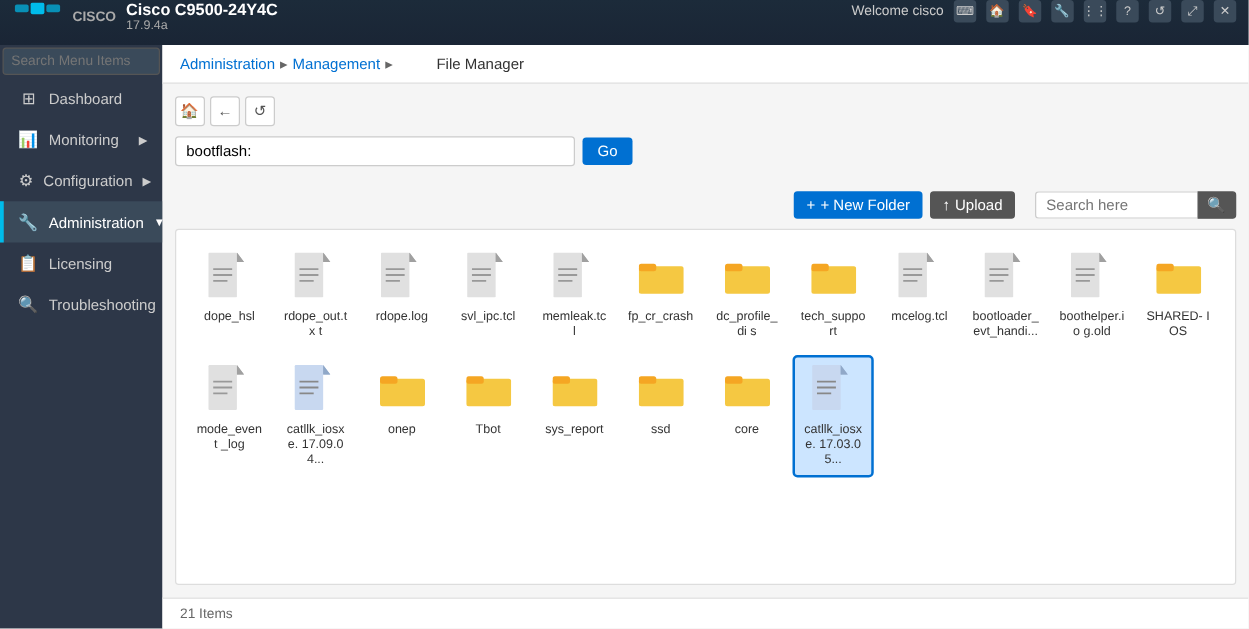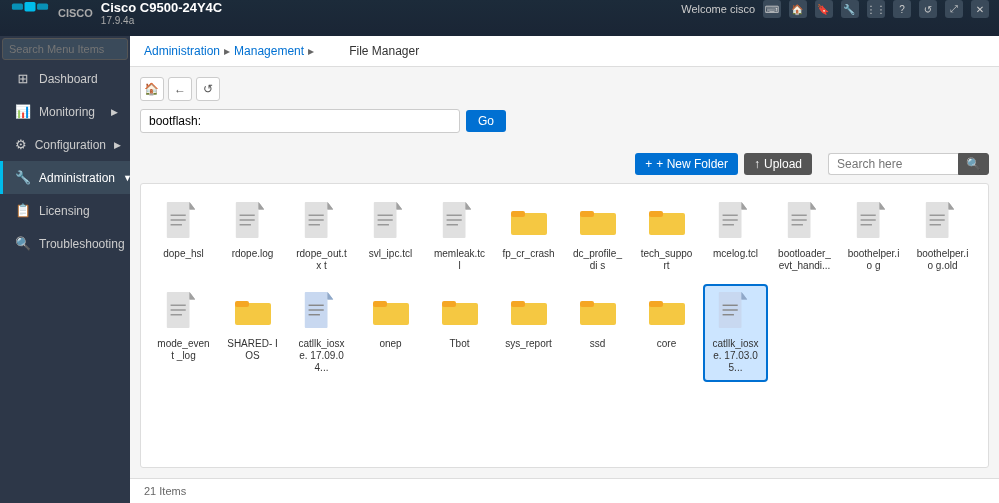--- a/index.html
+++ b/index.html
@@ -420,43 +420,43 @@
             </div>
             <div class="file-item">
               <div class="file-icon"><svg width="30" height="36" viewBox="0 0 30 38">
         <rect x="0" y="0" width="24" height="38" rx="1" fill="#e0e0e0"></rect>
         <polygon points="24,0 30,8 24,8" fill="#b0b0b0"></polygon>
         <polygon points="24,0 24,8 30,8" fill="#a0a0a0"></polygon>
         <line x1="4" y1="14" x2="20" y2="14" stroke="#999" stroke-width="1.5"></line>
         <line x1="4" y1="19" x2="20" y2="19" stroke="#999" stroke-width="1.5"></line>
         <line x1="4" y1="24" x2="16" y2="24" stroke="#999" stroke-width="1.5"></line>
       </svg></div>
-              <div class="file-label">rdope.log</div>
-            </div>
-            <div class="file-item">
-              <div class="file-icon"><svg width="30" height="36" viewBox="0 0 30 38">
-        <rect x="0" y="0" width="24" height="38" rx="1" fill="#e0e0e0"></rect>
-        <polygon points="24,0 30,8 24,8" fill="#b0b0b0"></polygon>
-        <polygon points="24,0 24,8 30,8" fill="#a0a0a0"></polygon>
-        <line x1="4" y1="14" x2="20" y2="14" stroke="#999" stroke-width="1.5"></line>
-        <line x1="4" y1="19" x2="20" y2="19" stroke="#999" stroke-width="1.5"></line>
-        <line x1="4" y1="24" x2="16" y2="24" stroke="#999" stroke-width="1.5"></line>
-      </svg></div>
               <div class="file-label">rdope_out.tx
 t</div>
             </div>
             <div class="file-item">
               <div class="file-icon"><svg width="30" height="36" viewBox="0 0 30 38">
         <rect x="0" y="0" width="24" height="38" rx="1" fill="#e0e0e0"></rect>
         <polygon points="24,0 30,8 24,8" fill="#b0b0b0"></polygon>
         <polygon points="24,0 24,8 30,8" fill="#a0a0a0"></polygon>
         <line x1="4" y1="14" x2="20" y2="14" stroke="#999" stroke-width="1.5"></line>
         <line x1="4" y1="19" x2="20" y2="19" stroke="#999" stroke-width="1.5"></line>
         <line x1="4" y1="24" x2="16" y2="24" stroke="#999" stroke-width="1.5"></line>
       </svg></div>
+              <div class="file-label">rdope.log</div>
+            </div>
+            <div class="file-item">
+              <div class="file-icon"><svg width="30" height="36" viewBox="0 0 30 38">
+        <rect x="0" y="0" width="24" height="38" rx="1" fill="#e0e0e0"></rect>
+        <polygon points="24,0 30,8 24,8" fill="#b0b0b0"></polygon>
+        <polygon points="24,0 24,8 30,8" fill="#a0a0a0"></polygon>
+        <line x1="4" y1="14" x2="20" y2="14" stroke="#999" stroke-width="1.5"></line>
+        <line x1="4" y1="19" x2="20" y2="19" stroke="#999" stroke-width="1.5"></line>
+        <line x1="4" y1="24" x2="16" y2="24" stroke="#999" stroke-width="1.5"></line>
+      </svg></div>
               <div class="file-label">svl_ipc.tcl</div>
             </div>
             <div class="file-item">
               <div class="file-icon"><svg width="30" height="36" viewBox="0 0 30 38">
         <rect x="0" y="0" width="24" height="38" rx="1" fill="#e0e0e0"></rect>
         <polygon points="24,0 30,8 24,8" fill="#b0b0b0"></polygon>
         <polygon points="24,0 24,8 30,8" fill="#a0a0a0"></polygon>
         <line x1="4" y1="14" x2="20" y2="14" stroke="#999" stroke-width="1.5"></line>
         <line x1="4" y1="19" x2="20" y2="19" stroke="#999" stroke-width="1.5"></line>
         <line x1="4" y1="24" x2="16" y2="24" stroke="#999" stroke-width="1.5"></line>
@@ -510,53 +510,41 @@
             <div class="file-item">
               <div class="file-icon"><svg width="30" height="36" viewBox="0 0 30 38">
         <rect x="0" y="0" width="24" height="38" rx="1" fill="#e0e0e0"></rect>
         <polygon points="24,0 30,8 24,8" fill="#b0b0b0"></polygon>
         <polygon points="24,0 24,8 30,8" fill="#a0a0a0"></polygon>
         <line x1="4" y1="14" x2="20" y2="14" stroke="#999" stroke-width="1.5"></line>
         <line x1="4" y1="19" x2="20" y2="19" stroke="#999" stroke-width="1.5"></line>
         <line x1="4" y1="24" x2="16" y2="24" stroke="#999" stroke-width="1.5"></line>
       </svg></div>
               <div class="file-label">boothelper.io
-g</div>
-            </div>
-            <div class="file-item">
-              <div class="file-icon"><svg width="30" height="36" viewBox="0 0 30 38">
-        <rect x="0" y="0" width="24" height="38" rx="1" fill="#e0e0e0"></rect>
-        <polygon points="24,0 30,8 24,8" fill="#b0b0b0"></polygon>
-        <polygon points="24,0 24,8 30,8" fill="#a0a0a0"></polygon>
-        <line x1="4" y1="14" x2="20" y2="14" stroke="#999" stroke-width="1.5"></line>
-        <line x1="4" y1="19" x2="20" y2="19" stroke="#999" stroke-width="1.5"></line>
-        <line x1="4" y1="24" x2="16" y2="24" stroke="#999" stroke-width="1.5"></line>
-      </svg></div>
-              <div class="file-label">boothelper.io
 g.old</div>
+            </div>
+            <div class="file-item">
+              <div class="file-icon"><svg width="36" height="36" viewBox="0 0 36 30">
+        <rect x="0" y="8" width="36" height="22" rx="2" fill="#f5c842"></rect>
+        <rect x="0" y="6" width="14" height="6" rx="2" fill="#f5a623"></rect>
+      </svg></div>
+              <div class="file-label">SHARED-
+IOS</div>
             </div>
             <div class="file-item">
               <div class="file-icon"><svg width="30" height="36" viewBox="0 0 30 38">
         <rect x="0" y="0" width="24" height="38" rx="1" fill="#e0e0e0"></rect>
         <polygon points="24,0 30,8 24,8" fill="#b0b0b0"></polygon>
         <polygon points="24,0 24,8 30,8" fill="#a0a0a0"></polygon>
         <line x1="4" y1="14" x2="20" y2="14" stroke="#999" stroke-width="1.5"></line>
         <line x1="4" y1="19" x2="20" y2="19" stroke="#999" stroke-width="1.5"></line>
         <line x1="4" y1="24" x2="16" y2="24" stroke="#999" stroke-width="1.5"></line>
       </svg></div>
               <div class="file-label">mode_event
 _log</div>
-            </div>
-            <div class="file-item">
-              <div class="file-icon"><svg width="36" height="36" viewBox="0 0 36 30">
-        <rect x="0" y="8" width="36" height="22" rx="2" fill="#f5c842"></rect>
-        <rect x="0" y="6" width="14" height="6" rx="2" fill="#f5a623"></rect>
-      </svg></div>
-              <div class="file-label">SHARED-
-IOS</div>
             </div>
             <div class="file-item">
               <div class="file-icon"><svg width="30" height="36" viewBox="0 0 30 38">
         <rect x="0" y="0" width="24" height="38" rx="1" fill="#c8d8f0"></rect>
         <polygon points="24,0 30,8 24,8" fill="#a0b8d8"></polygon>
         <polygon points="24,0 24,8 30,8" fill="#90a8c8"></polygon>
         <line x1="4" y1="14" x2="20" y2="14" stroke="#888" stroke-width="1.5"></line>
         <line x1="4" y1="19" x2="20" y2="19" stroke="#888" stroke-width="1.5"></line>
         <line x1="4" y1="24" x2="16" y2="24" stroke="#888" stroke-width="1.5"></line>
       </svg></div>

